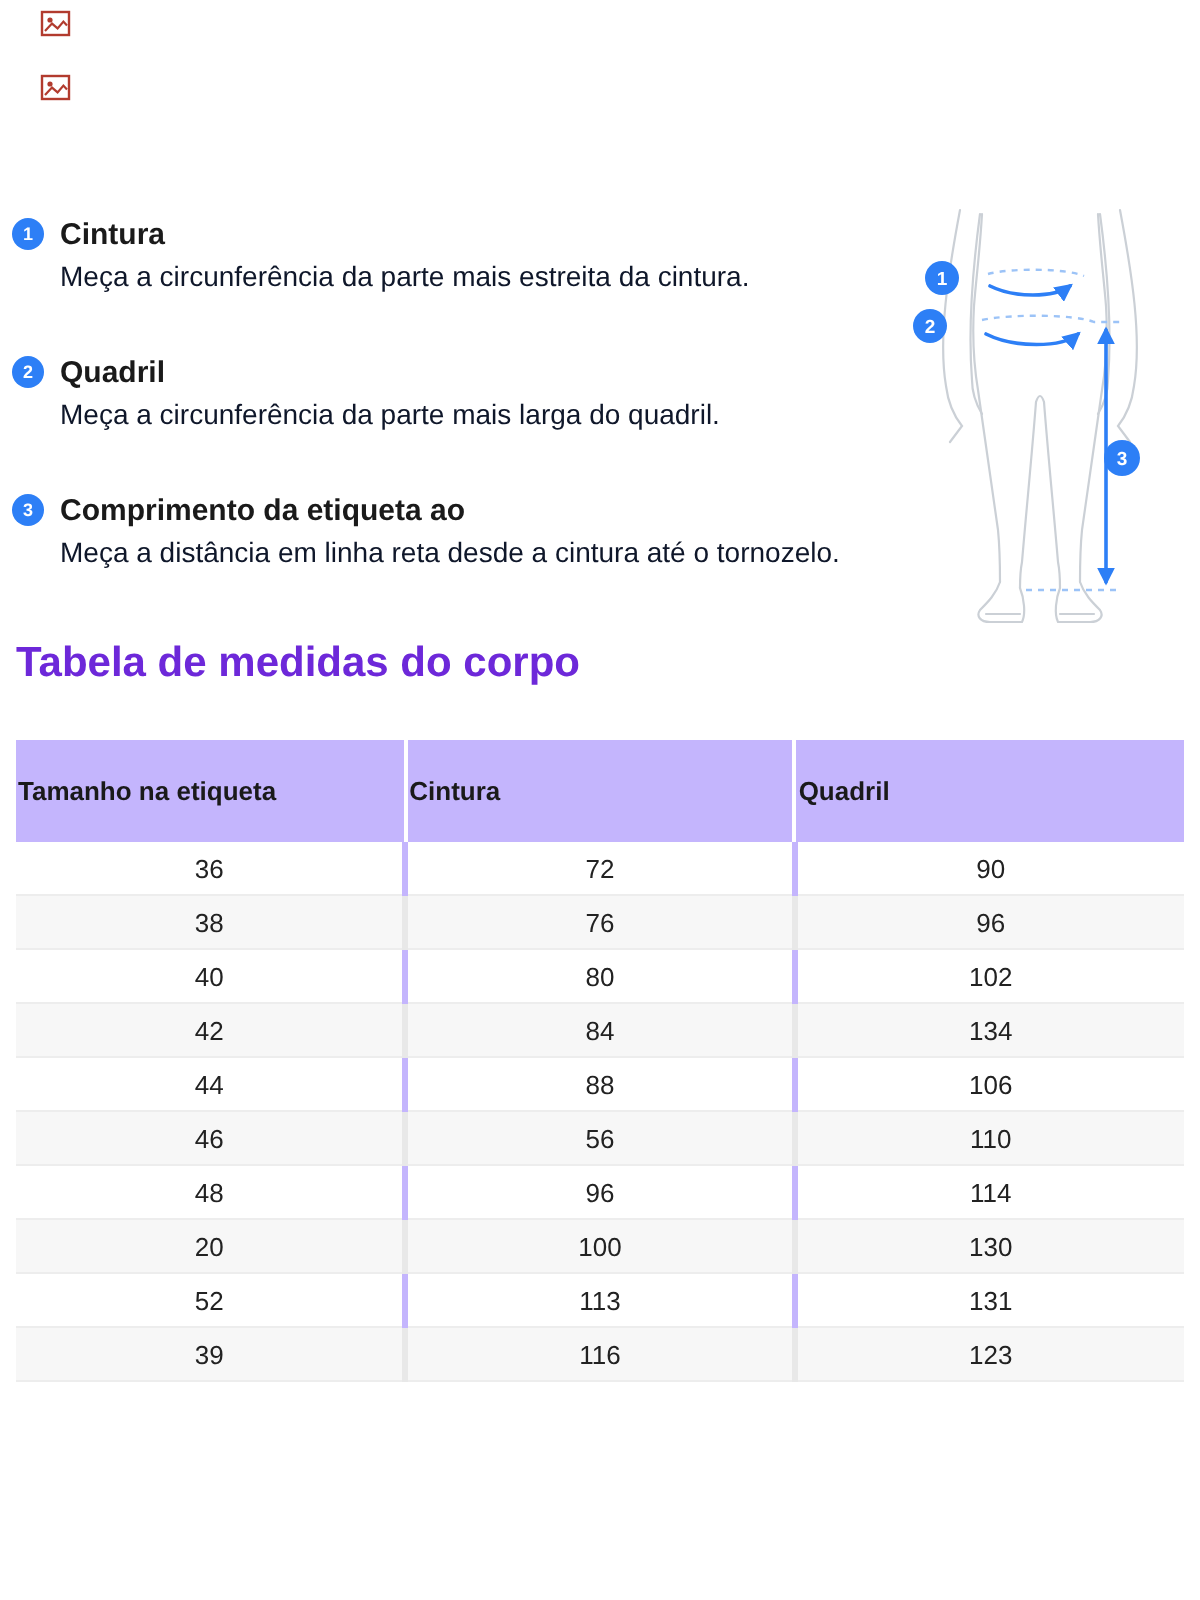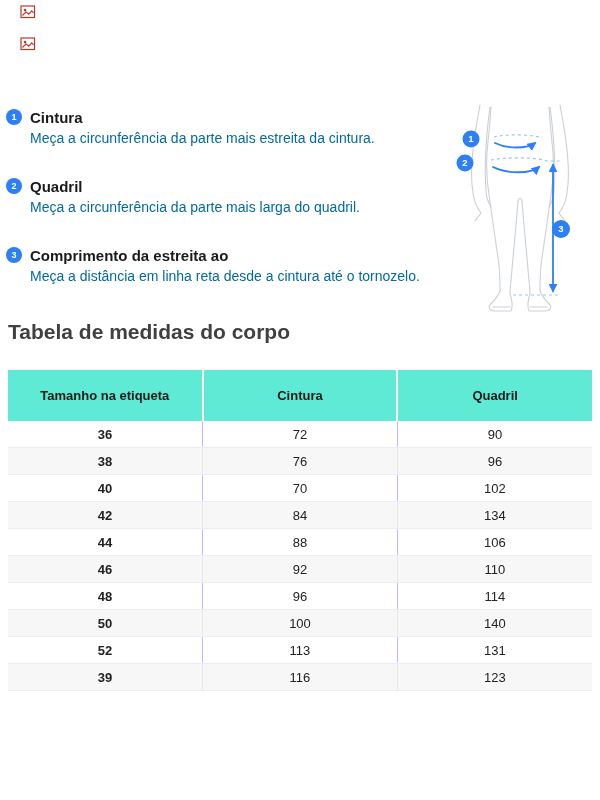--- a/index.html
+++ b/index.html
@@ -49,67 +49,67 @@
   .instr-text { margin-left: 8px; }
   .instr-title {
     font-size: 15px;
     font-weight: bold;
     line-height: 20px;
     color: #1a1a1a;
   }
   .instr-desc {
     font-size: 14px;
     line-height: 20px;
-    color: #0369a1;
+    color: #0f172a;
   }
 
   
   .diagram {
     position: absolute;
     top: 95px;
     left: 443px;
     width: 155px;
     height: 225px;
   }
 
   
   .section-title {
     position: absolute;
     top: 320px;
     left: 8px;
     font-size: 21px;
     font-weight: bold;
-    color: #404040;
+    color: #6d28d9;
   }
   table.size-table {
     position: absolute;
     top: 370px;
     left: 8px;
     width: 584px;
     border-collapse: collapse;
     table-layout: fixed;
     font-size: 13px;
   }
   .size-table th {
     height: 49px;
-    background: #5eead4;
+    background: #c4b5fd;
     font-weight: 600;
     color: #1a1a1a;
-    text-align: center;
+    text-align: left;
     border-left: 2px solid #ffffff;
   }
   .size-table th:first-child { border-left: none; }
   .size-table td {
     height: 24px;
     text-align: center;
     color: #222222;
-    border-left: 1px solid #c4b5fd;
+    border-left: 3px solid #c4b5fd;
     border-bottom: 1px solid #ededed;
   }
-  .size-table td:first-child { border-left: none; font-weight: bold; }
+  .size-table td:first-child { border-left: none; font-weight: normal; }
   .size-table tbody tr:nth-child(even) td { background: #f7f7f7; border-left-color: #e8e8e8; }
 </style>
 </head>
 <body>
 
 <div class="page">
 
   <div class="broken-icon first">
     <svg width="16" height="14" viewBox="0 0 16 14">
       <rect x="1" y="1" width="13.5" height="11.5" fill="none" stroke="#b23b2e" stroke-width="1.2"></rect>
@@ -139,21 +139,21 @@
       <span class="bullet">2</span>
       <div class="instr-text">
         <div class="instr-title">Quadril</div>
         <div class="instr-desc">Meça a circunferência da parte mais larga do quadril.</div>
       </div>
     </div>
 
     <div class="instr-item">
       <span class="bullet">3</span>
       <div class="instr-text">
-        <div class="instr-title">Comprimento da estreita ao</div>
+        <div class="instr-title">Comprimento da etiqueta ao</div>
         <div class="instr-desc">Meça a distância em linha reta desde a cintura até o tornozelo.</div>
       </div>
     </div>
 
   </div>
 
   <div class="diagram">
     <svg width="155" height="225" viewBox="0 0 155 225">
       <defs>
         <marker id="ah" viewBox="0 0 10 10" refX="8" refY="5" markerWidth="5" markerHeight="5" orient="auto-start-reverse">
@@ -223,52 +223,52 @@
     </tr>
 
     <tr>
       <td>38</td>
       <td>76</td>
       <td>96</td>
     </tr>
 
     <tr>
       <td>40</td>
-      <td>70</td>
+      <td>80</td>
       <td>102</td>
     </tr>
 
     <tr>
       <td>42</td>
       <td>84</td>
       <td>134</td>
     </tr>
 
     <tr>
       <td>44</td>
       <td>88</td>
       <td>106</td>
     </tr>
 
     <tr>
       <td>46</td>
-      <td>92</td>
+      <td>56</td>
       <td>110</td>
     </tr>
 
     <tr>
       <td>48</td>
       <td>96</td>
       <td>114</td>
     </tr>
 
     <tr>
-      <td>50</td>
+      <td>20</td>
       <td>100</td>
-      <td>140</td>
+      <td>130</td>
     </tr>
 
     <tr>
       <td>52</td>
       <td>113</td>
       <td>131</td>
     </tr>
 
 
     <tr>

